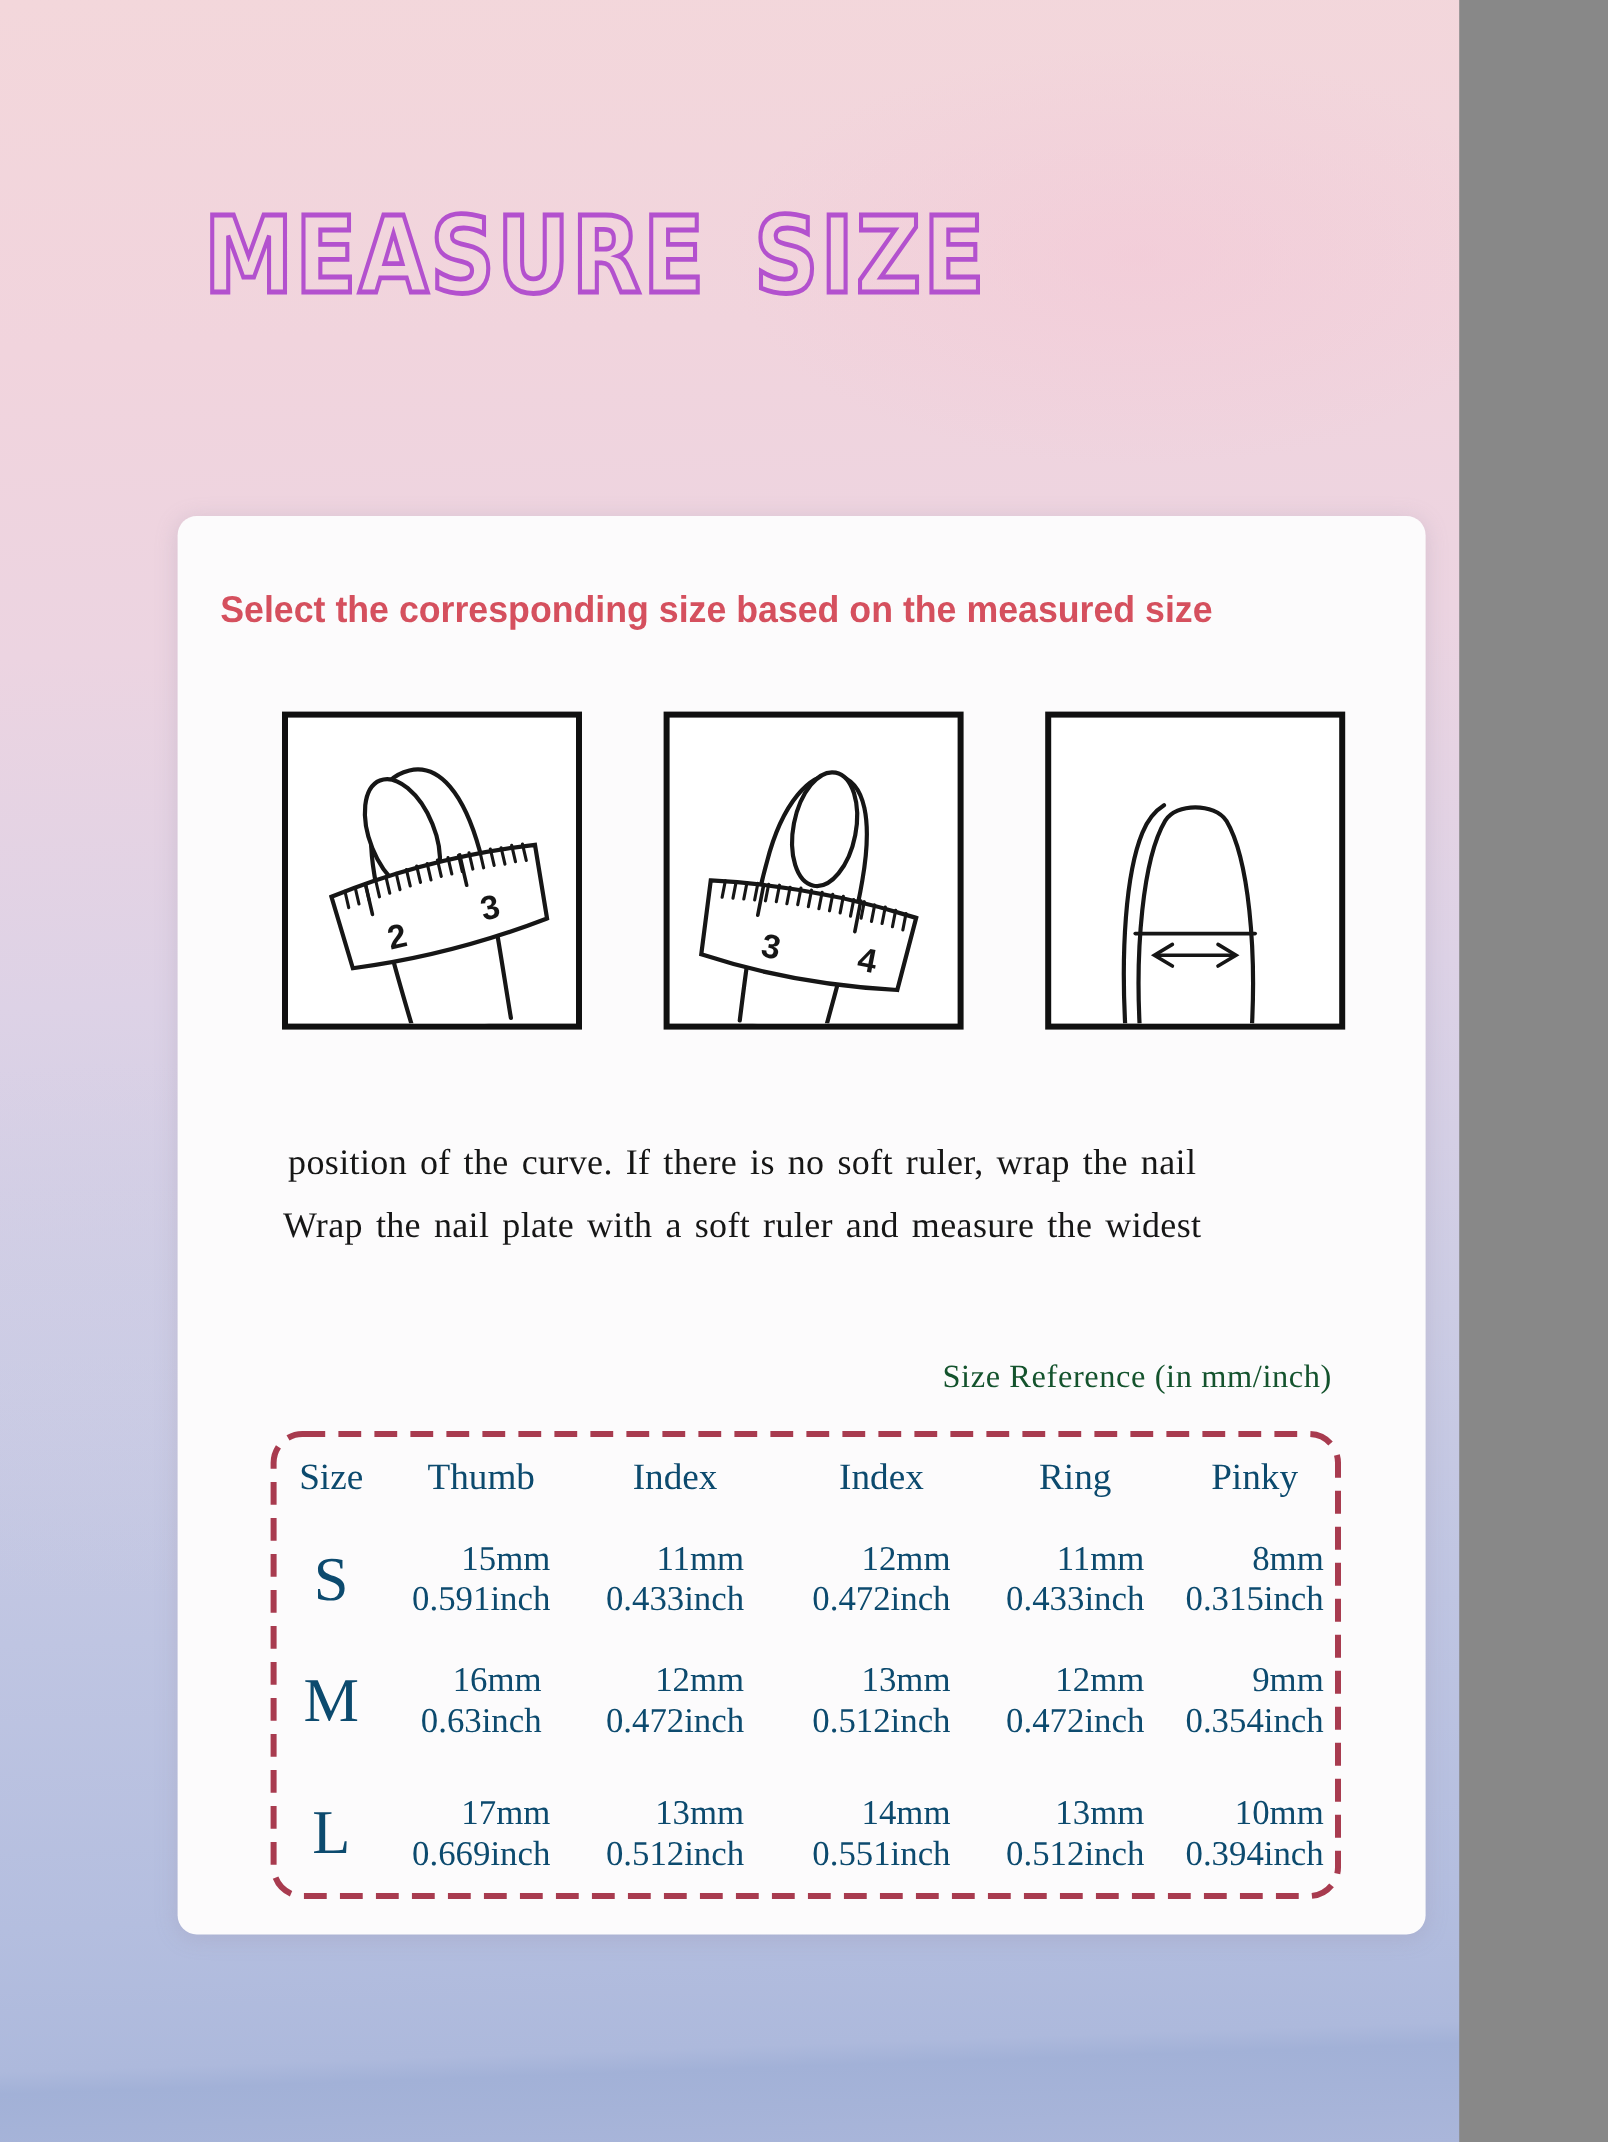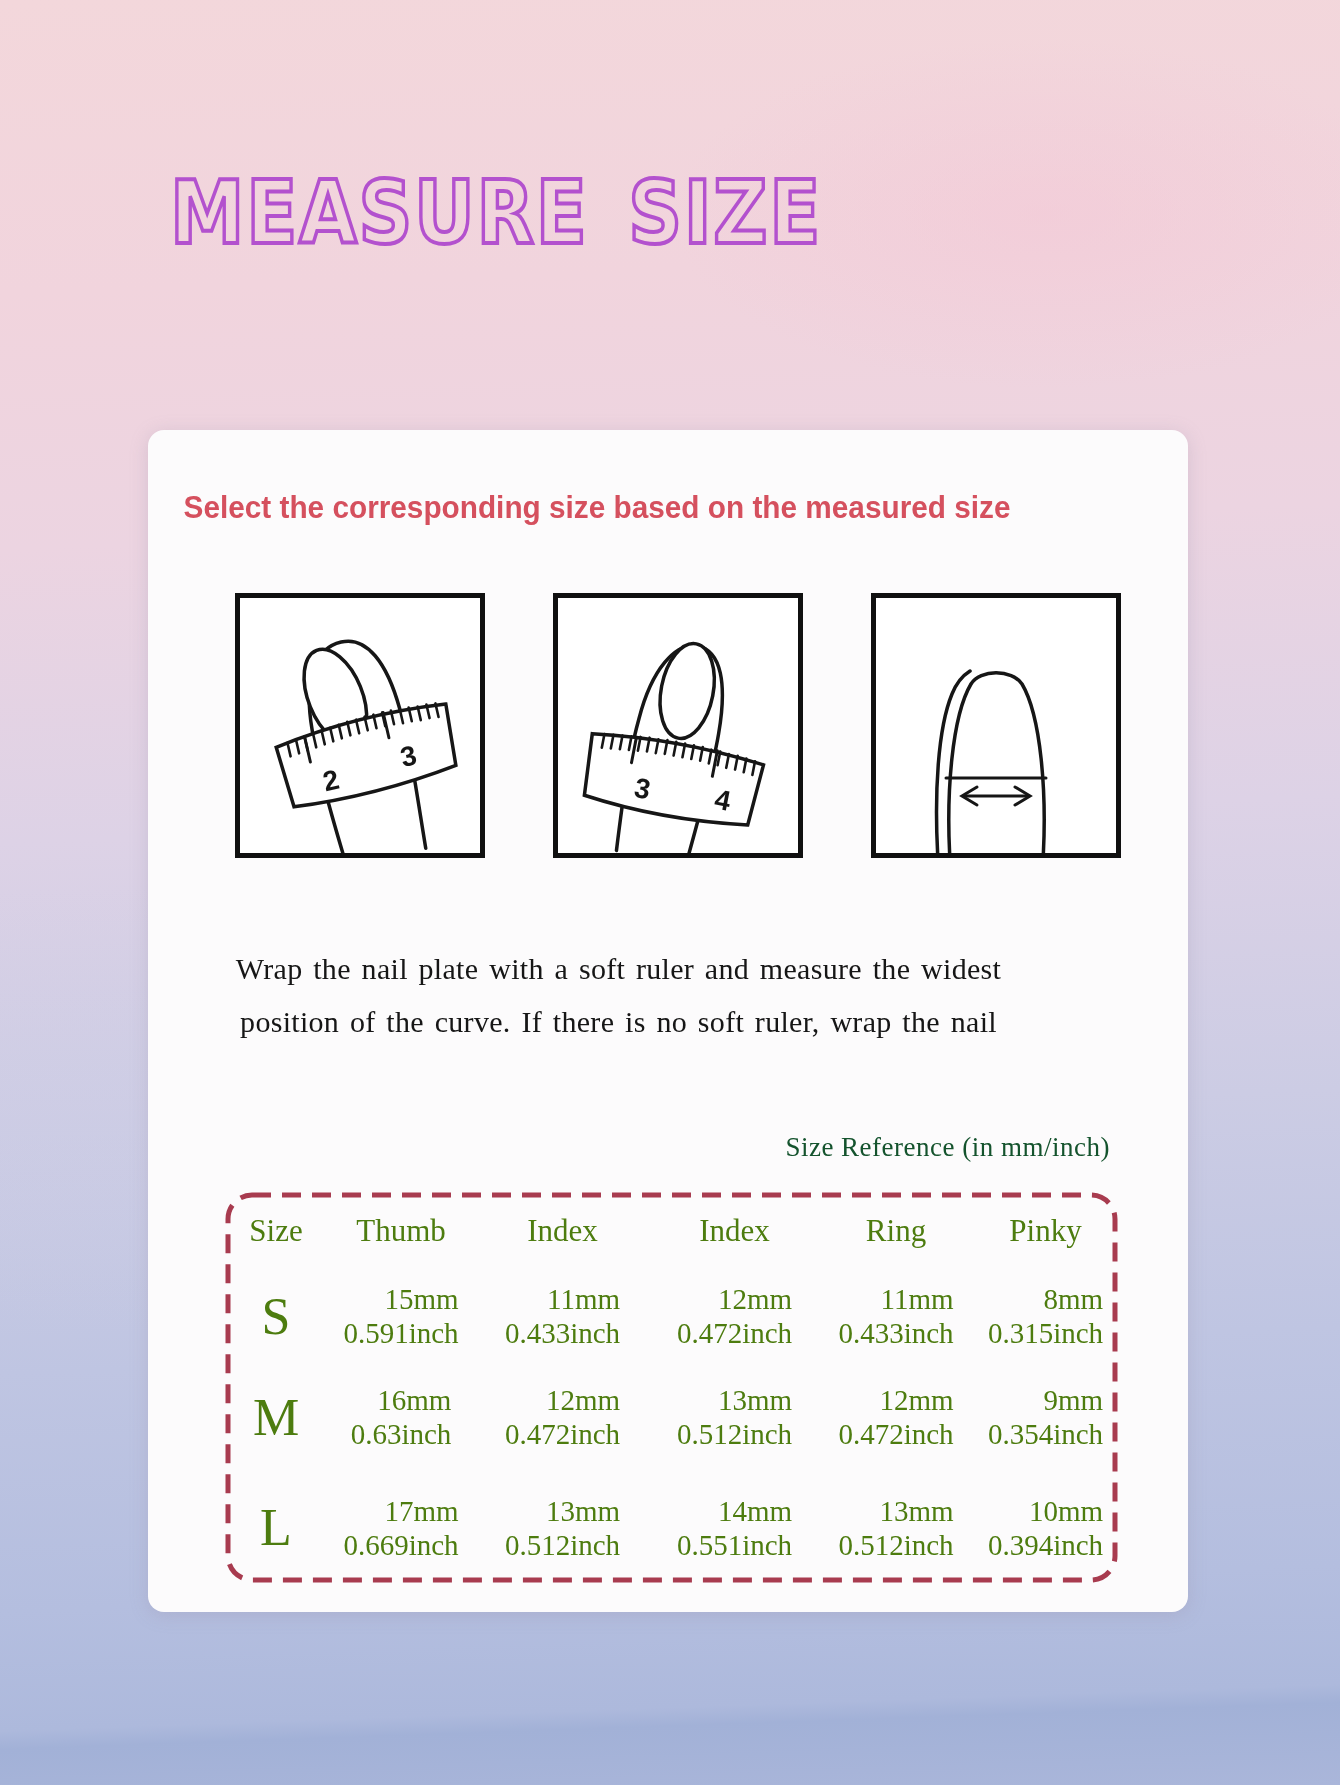--- a/index.html
+++ b/index.html
@@ -1,18 +1,18 @@
 <!DOCTYPE html>
 <html><head>
 <meta charset="utf-8">
 <style>
   html,body{margin:0;padding:0;background:#888;}
   .page{
     position:relative;
-    width:1340px;height:1785px;
+    width:1216px;height:1785px;
     overflow:hidden;
     font-family:"Liberation Serif", serif;
     background:
       radial-gradient(ellipse 40% 14% at 78% 12%, rgba(243,200,214,0.55), rgba(243,200,214,0) 70%),
       radial-gradient(ellipse 45% 18% at 8% 62%, rgba(205,205,230,0.35), rgba(205,205,230,0) 70%),
       linear-gradient(178deg,
         #f3d7db 0%, #f1d4dd 16%, #ecd4e1 30%,
         #ddd2e6 46%, #cccce4 62%, #bfc5e2 75%,
         #b4bedf 88%, #adb9dc 94.5%, #a2b1d7 95.5%, #aab6da 100%);
   }
@@ -78,21 +78,21 @@
     position:absolute;left:77px;top:762px;
     width:893px;height:391px;
   }
   .table-border{position:absolute;inset:0;}
   .size-table-grid{
     position:absolute;inset:0;
     display:grid;
     grid-template-columns:102px 148px 175px 169px 154px 145px;
     grid-template-rows:78px 92px 110px 111px;
     align-items:center;justify-items:center;
-    color:#4d7c0f;
+    color:#0c4a6e;
   }
   .th{font-size:31px;}
   .size-letter{font-size:52px;}
   .cell{text-align:right;font-size:29px;line-height:34px;white-space:nowrap;}
 </style>
 </head>
 <body>
 
 <div class="page">
 
@@ -143,22 +143,22 @@
               <path d="M101,189 L86,198 L101,207"></path>
               <path d="M139,189 L154,198 L139,207"></path>
             </g>
           </g>
         </svg>
       </div>
 
     </div>
 
     <div class="instructions">
+      <div>position of the curve. If there is no soft ruler, wrap the nail</div>
       <div>Wrap the nail plate with a soft ruler and measure the widest</div>
-      <div>position of the curve. If there is no soft ruler, wrap the nail</div>
     </div>
 
     <div class="size-ref">Size Reference (in mm/inch)</div>
 
     <div class="size-table">
       <svg class="table-border" viewBox="0 0 893 391">
         <rect x="3" y="3" width="887" height="385" rx="24" fill="none" stroke="#a83b4f" stroke-width="5" stroke-dasharray="19 11"></rect>
       </svg>
 
       <div class="size-table-grid">

